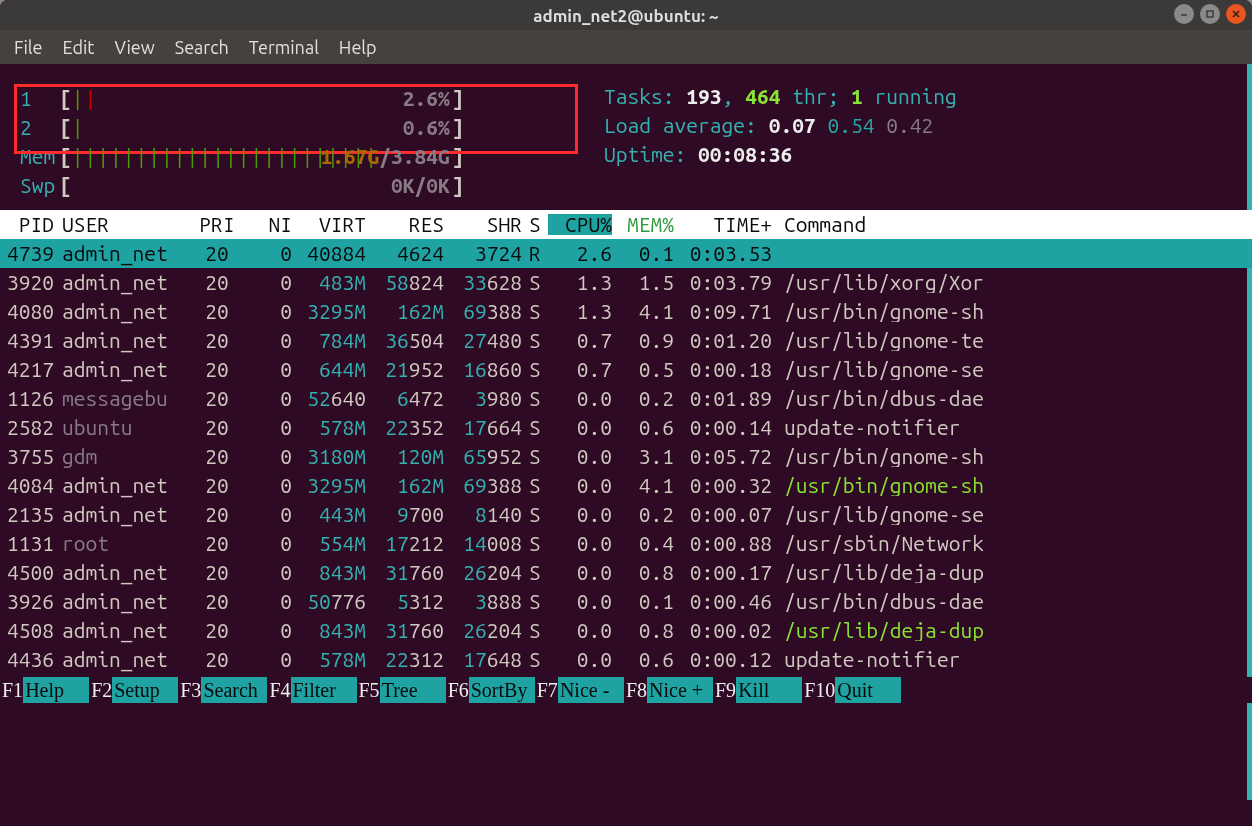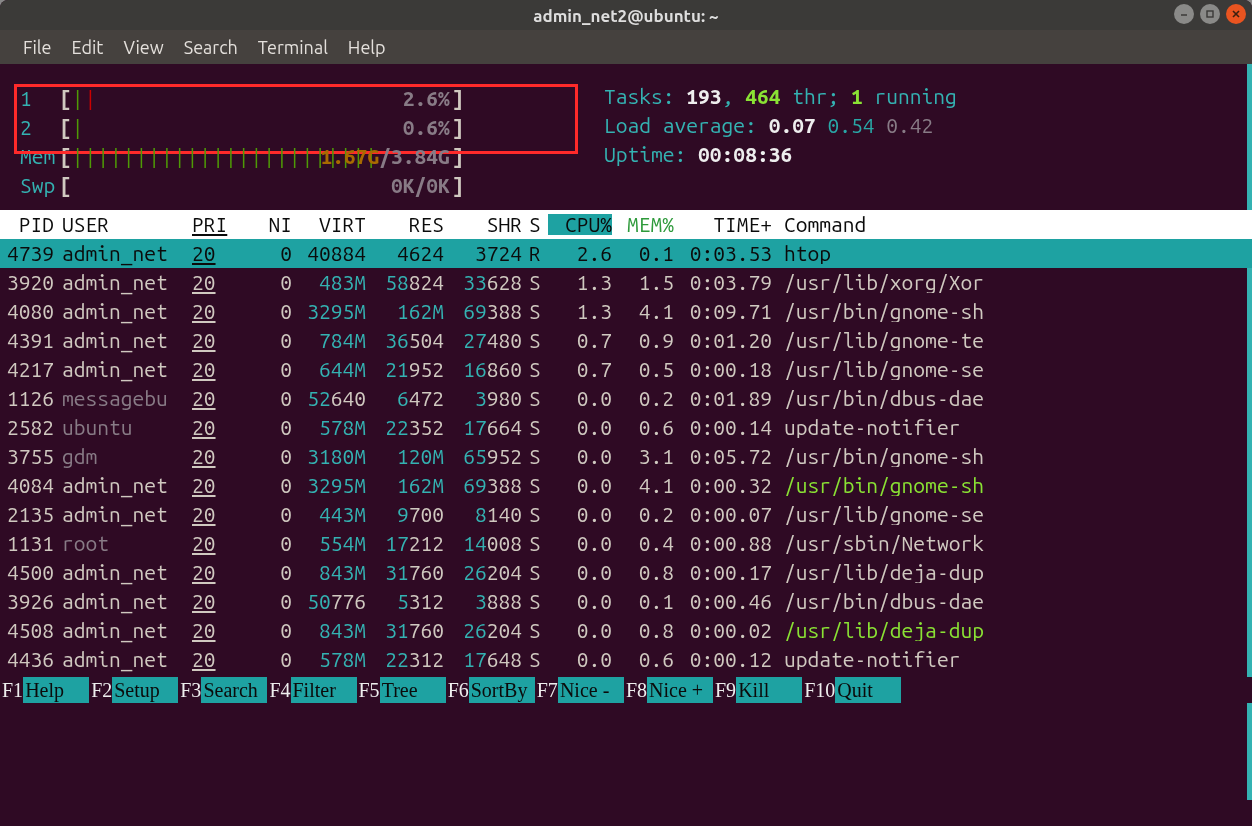--- a/index.html
+++ b/index.html
@@ -17,21 +17,21 @@
     font-size:17px;font-weight:bold;}
   .window-buttons{position:absolute;right:6px;top:4px;display:flex;gap:6px;}
   .wbtn{width:20px;height:20px;border-radius:50%;display:flex;align-items:center;justify-content:center;
     font-size:12px;color:#3b3a38;}
   .wbtn.min{background:#8a8a88;}
   .wbtn.max{background:#8a8a88;}
   .wbtn.close{background:#e95420;}
   .wbtn svg{width:10px;height:10px;}
   
   .menubar{height:34px;background:#45413e;display:flex;align-items:center;
-    padding-left:23px;gap:20px;color:#e4e0dc;font-family:"Ubuntu","DejaVu Sans",sans-serif;
+    padding-left:14px;gap:20px;color:#e4e0dc;font-family:"Ubuntu","DejaVu Sans",sans-serif;
     font-size:18px;}
   .menubar span{cursor:default;}
   
   .term{position:relative;padding:20px 0 0 0;}
 
   
   .hdr{position:relative;padding:0 0 10px 0;}
   .red-box{position:absolute;left:14px;top:0px;width:564px;height:70px;
     border:3px solid #ff2a2a;pointer-events:none;}
   .meter-line{padding-left:20px;height:29px;display:flex;align-items:center;font-size:21px;}
@@ -56,21 +56,21 @@
 
   
   .ptable{font-size:21px;}
   .pheader{background:#ffffff;color:#0b0b0b;height:29px;display:flex;align-items:center;}
   .prow{height:29px;display:flex;align-items:center;}
   .prow.sel{background:#1ea2a2;color:#0b0b0b;}
   .c{white-space:pre;padding-right:0;}
   
   .c-pid {width:62px;text-align:right;padding-right:8px;}
   .c-user{width:130px;text-align:left;}
-  .c-pri {width:50px;text-align:left;text-decoration:underline;}
+  .c-pri {width:50px;text-align:center;}
   .c-ni  {width:50px;text-align:right;}
   .c-virt{width:74px;text-align:right;}
   .c-res {width:78px;text-align:right;}
   .c-shr {width:78px;text-align:right;}
   .c-s   {width:26px;text-align:center;}
   .c-cpu {width:64px;text-align:right;}
   .c-mem {width:62px;text-align:right;}
   .c-time{width:110px;text-align:right;padding-right:12px;}
   .c-cmd {flex:1;text-align:left;overflow:hidden;}
 
@@ -208,21 +208,20 @@
             <span class="c c-user ">admin_net</span>
             <span class="c c-pri">20</span>
             <span class="c c-ni">0</span>
             <span class="c c-virt">40884</span>
             <span class="c c-res">4624</span>
             <span class="c c-shr">3724</span>
             <span class="c c-s">R</span>
             <span class="c c-cpu">2.6</span>
             <span class="c c-mem">0.1</span>
             <span class="c c-time">0:03.53</span>
-            <span class="c c-cmd ">htop</span>
           </div>
           <div class="prow">
             <span class="c c-pid">3920</span>
             <span class="c c-user u-self">admin_net</span>
             <span class="c c-pri">20</span>
             <span class="c c-ni">0</span>
             <span class="c c-virt"><span class="num-hi">483M</span></span>
             <span class="c c-res"><span class="num-hi">58</span>824</span>
             <span class="c c-shr"><span class="num-hi">33</span>628</span>
             <span class="c c-s">S</span>

